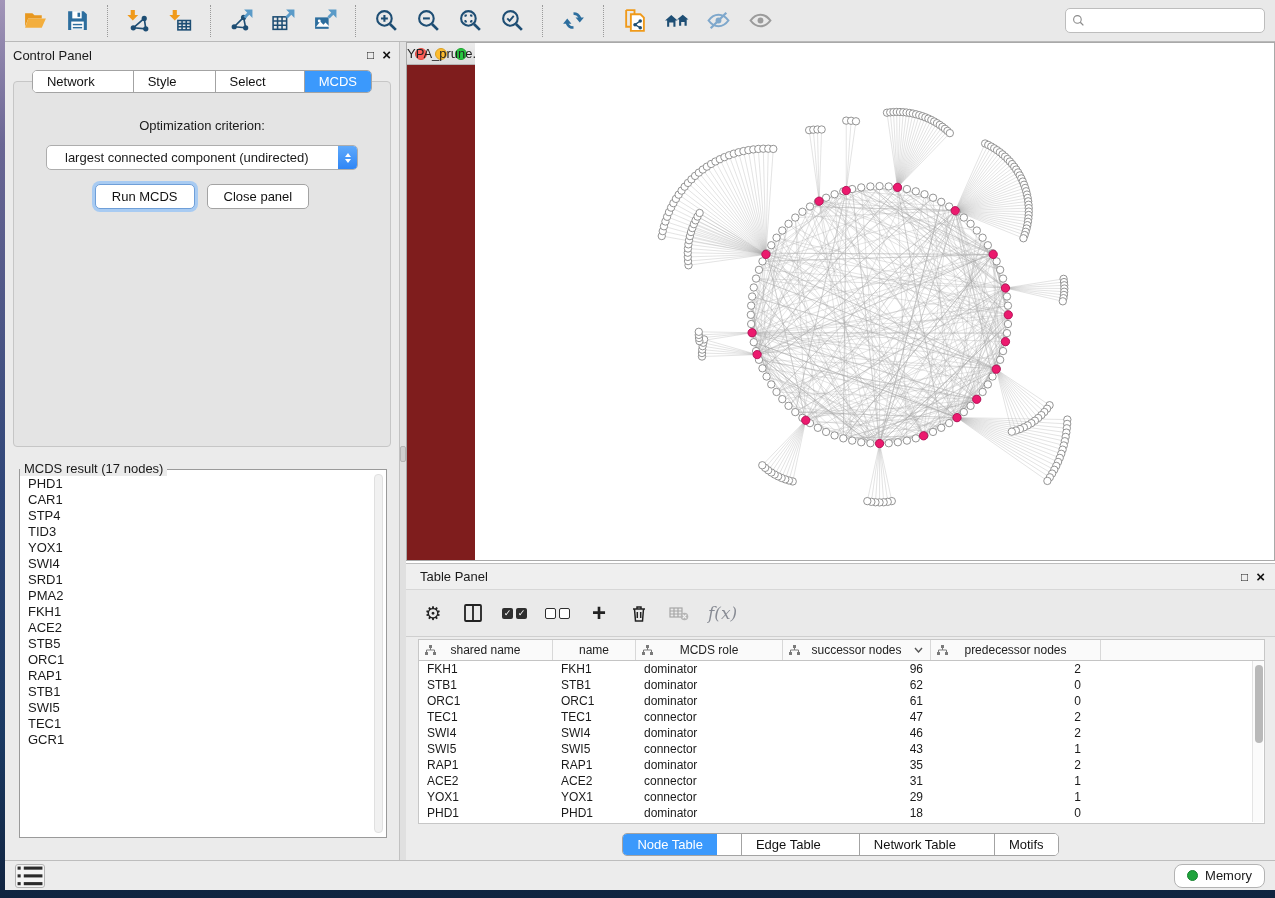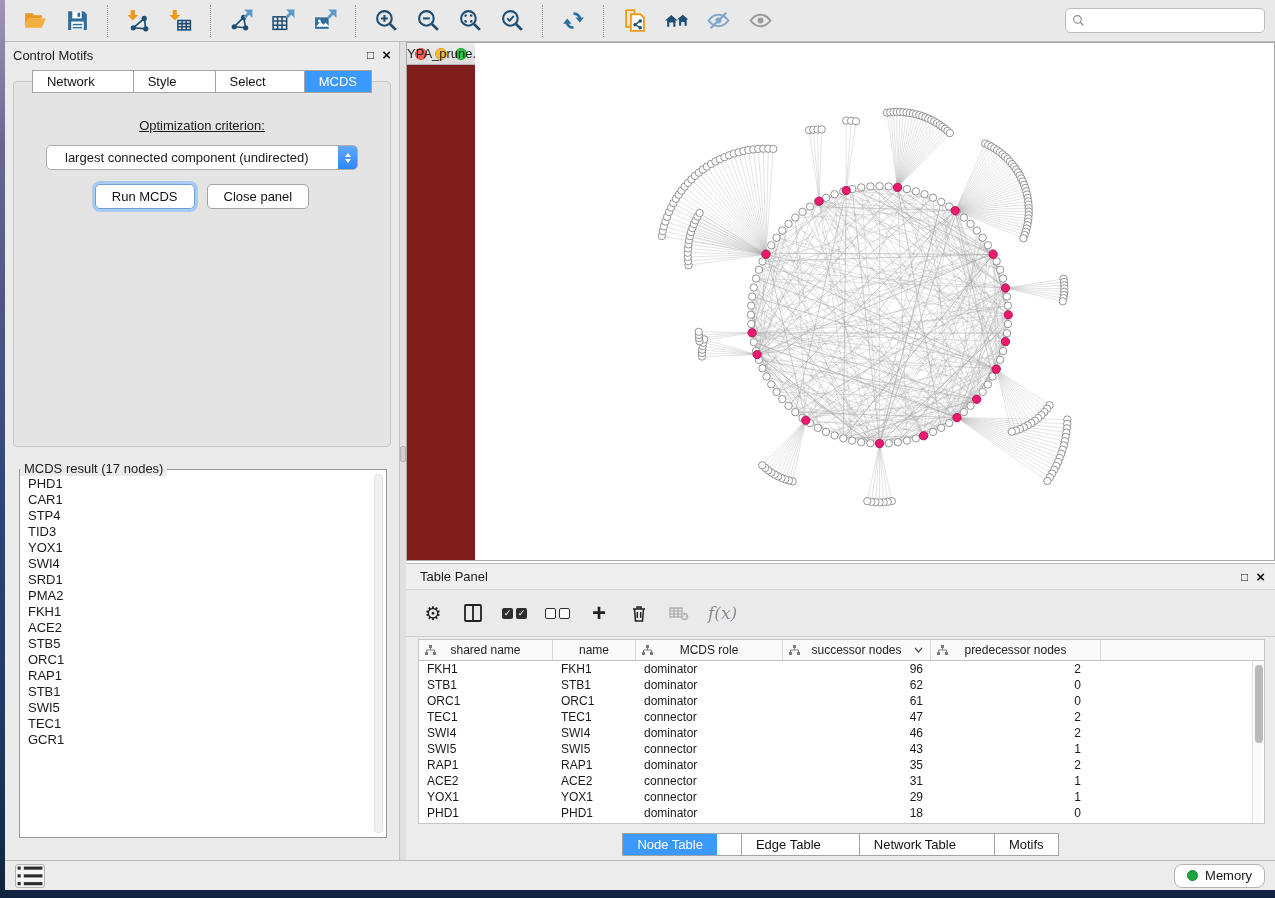--- a/index.html
+++ b/index.html
@@ -23,26 +23,26 @@
   .main { flex:1; display:flex; min-height:0; }
 
   
   .control-panel { width:395px; flex:0 0 auto; background:#ebebeb; display:flex; flex-direction:column; border-right:1px solid #c2c2c2; }
   .cp-titlebar { height:26px; display:flex; align-items:center; padding:0 8px; font-size:13px; }
   .panel-title { flex:1; }
   .win-mini { display:flex; gap:8px; align-items:center; }
   .mini-btn { font-size:12px; line-height:12px; color:#111; cursor:default; }
   .mini-btn.close { font-weight:bold; font-size:15px; }
   .cp-tabs { display:flex; justify-content:center; margin:2px 0 0 0; z-index:2; }
-  .seg { display:flex; border:1px solid #a3a3a3; border-radius:0; overflow:hidden; background:#fff;gap:24px; }
+  .seg { display:flex; border:1px solid #a3a3a3; border-radius:5px; overflow:hidden; background:#fff;gap:24px; }
   .seg button { border:none; background:#fff; font-size:13px; padding:3px 14px; font-family:inherit; border-left:1px solid #a3a3a3; color:#111; }
   .seg button:first-child { border-left:none; }
   .seg button.selected { background:#3b99fc; color:#fff; }
   .cp-content { margin:-12px 8px 0 8px; padding-top:24px; border:1px solid #c6c6c6; border-radius:4px; background:#e4e4e4; height:366px; flex:0 0 auto; display:flex; flex-direction:column; align-items:center; }
-  .opt-label { font-size:13px; margin-top:12px;text-decoration:underline; }
+  .opt-label { font-size:13px; margin-top:12px; }
   .combo { margin-top:12px; width:312px; height:25px; background:#fff; border:1px solid #adadad; border-radius:5px; display:flex; align-items:center; overflow:hidden; }
   .combo-text { flex:1; padding:0 18px; font-size:13px; white-space:nowrap; }
   .combo-step { width:19px; height:100%; background:linear-gradient(#5fa9fb,#2f86f6); display:flex; flex-direction:column; align-items:center; justify-content:center; gap:2px; }
   .combo-step i { width:0; height:0; border-left:3.5px solid transparent; border-right:3.5px solid transparent; }
   .combo-step .up { border-bottom:4px solid #fff; }
   .combo-step .dn { border-top:4px solid #fff; }
   .cp-buttons { margin-top:14px; display:flex; gap:12px; }
   .push-btn { font-family:inherit; font-size:13px; background:#fff; border:1px solid #a3a3a3; border-radius:5px; padding:4px 16px; color:#111; }
   .push-btn.focused { box-shadow:0 0 0 3px #a8cbf2; border-color:#6f9fd8; }
   .result-box { position:relative; margin:22px 12px 22px 14px; flex:1; background:#fff; border:1px solid #9a9a9a; }
@@ -249,21 +249,21 @@
             <path d="M15.3 15.3L21 21" stroke-width="2.4"></path>
           </svg>
         <input class="search-input" placeholder="" style="">
       </div>
     </div>
 
     <div class="main">
 
       <div class="control-panel">
         <div class="cp-titlebar">
-          <span class="panel-title">Control Motifs</span>
+          <span class="panel-title">Control Panel</span>
           <span class="win-mini">
             <span class="mini-btn">□</span>
             <span class="mini-btn close">×</span>
           </span>
         </div>
         <div class="cp-tabs">
           <div class="seg" id="cp-tabs">
               <button>Network</button>
               <button>Style</button>
               <button>Select</button>

